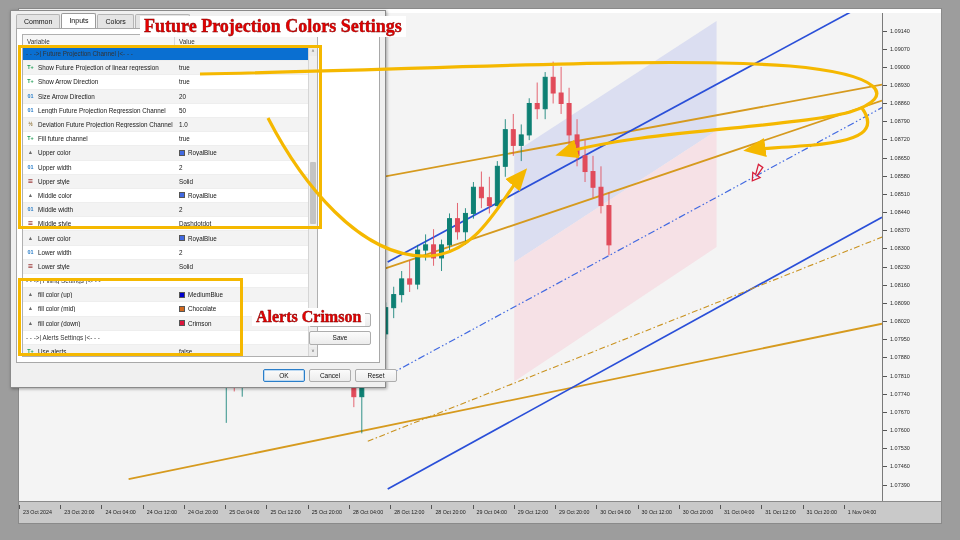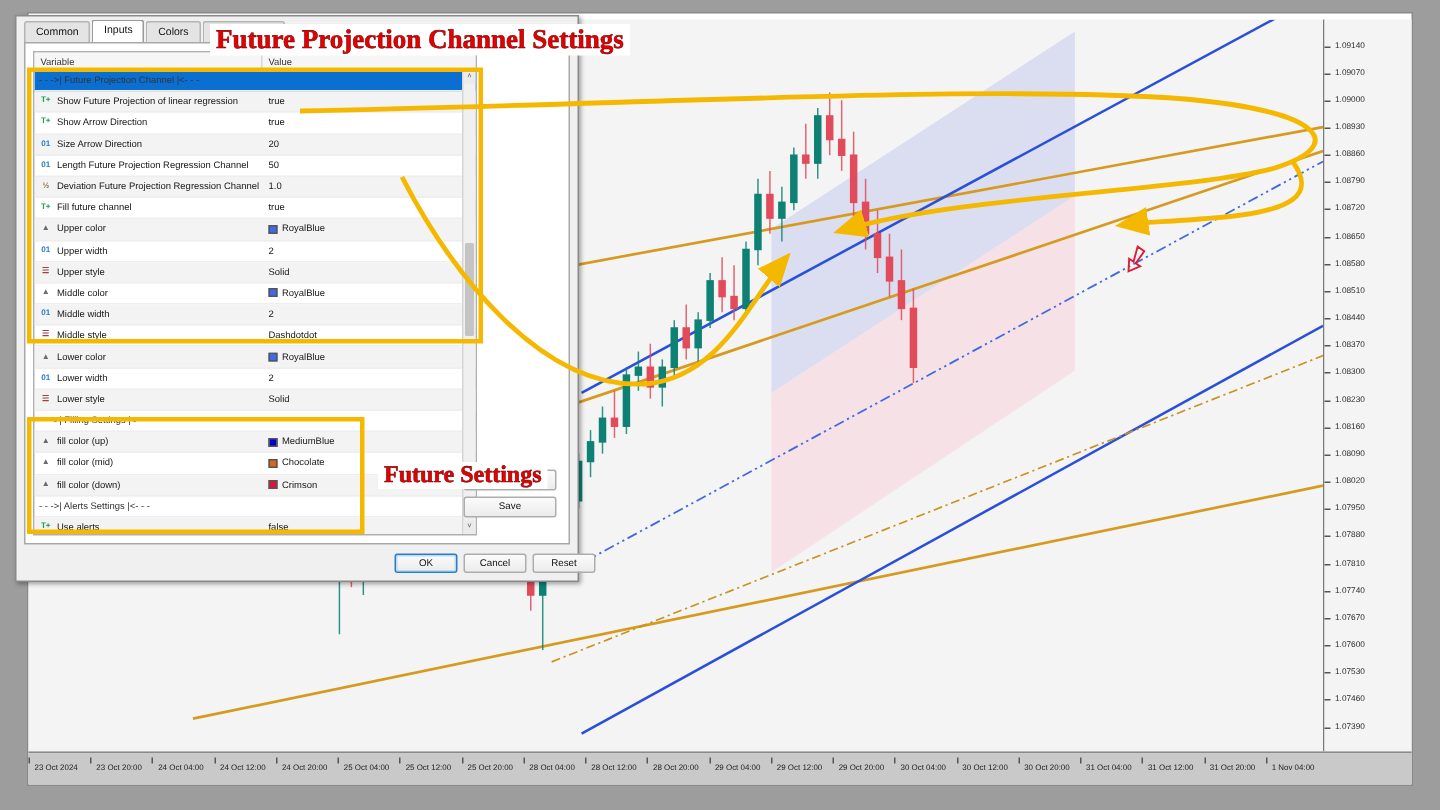--- a/index.html
+++ b/index.html
@@ -589,22 +589,22 @@
   </div>
 
   <div class="dlgbtn" id="btn-ok">OK</div>
   <div class="dlgbtn" id="btn-cancel">Cancel</div>
   <div class="dlgbtn" id="btn-reset">Reset</div>
 </div>
 
 <div class="anno-box" style="left:18px; top:45px; width:304px; height:184px;"></div>
 <div class="anno-box" style="left:18px; top:278px; width:225px; height:78px;"></div>
 
-<div class="anno-title" style="left:140px; top:16px; font-size:18px; background:#ffffff; padding:0 4px;">Future Projection Channel Settings</div>
-<div class="anno-title" style="left:252px; top:308px; font-size:16px; background:#ffffff; padding:0 4px;">Future Settings</div>
+<div class="anno-title" style="left:140px; top:16px; font-size:18px; background:#ffffff; padding:0 4px;">Future Projection Colors Settings</div>
+<div class="anno-title" style="left:252px; top:308px; font-size:16px; background:#ffffff; padding:0 4px;">Alerts Crimson</div>
 
 <svg id="anno-svg">
   <defs>
     <marker id="ah" markerWidth="7" markerHeight="7" refX="5.5" refY="3" orient="auto">
       <path d="M0,0 L7,3 L0,6 Z" fill="#f5b800"></path>
     </marker>
   </defs>
   <path d="M200,74 C 420,70 660,56 790,66 C 880,74 900,96 850,112 C 790,128 640,130 560,154" fill="none" stroke="#f5b800" stroke-width="3.2" marker-end="url(#ah)"></path>
   <path d="M268,118 C 300,180 360,260 430,256 C 480,252 500,200 524,172" fill="none" stroke="#f5b800" stroke-width="3.2" marker-end="url(#ah)"></path>
   <path d="M862,108 C 876,128 868,142 800,146 C 778,148 762,148 748,150" fill="none" stroke="#f5b800" stroke-width="3.2" marker-end="url(#ah)"></path>

